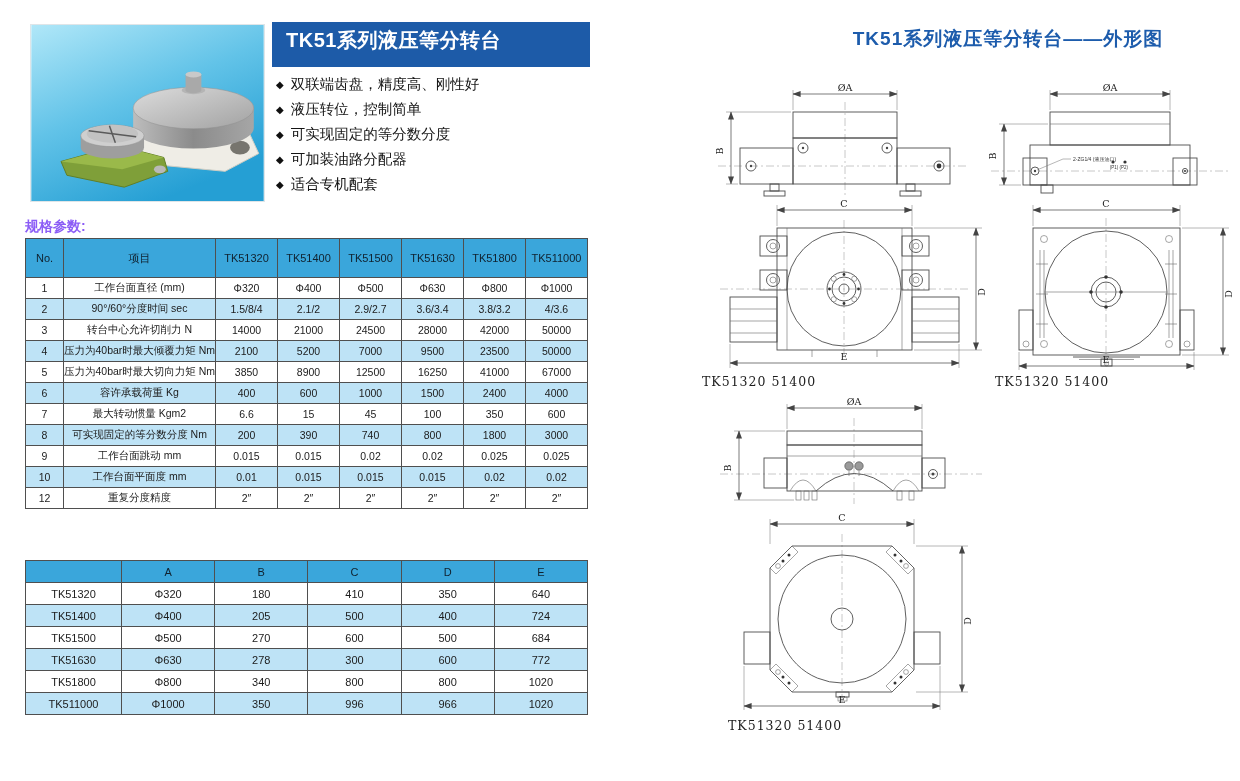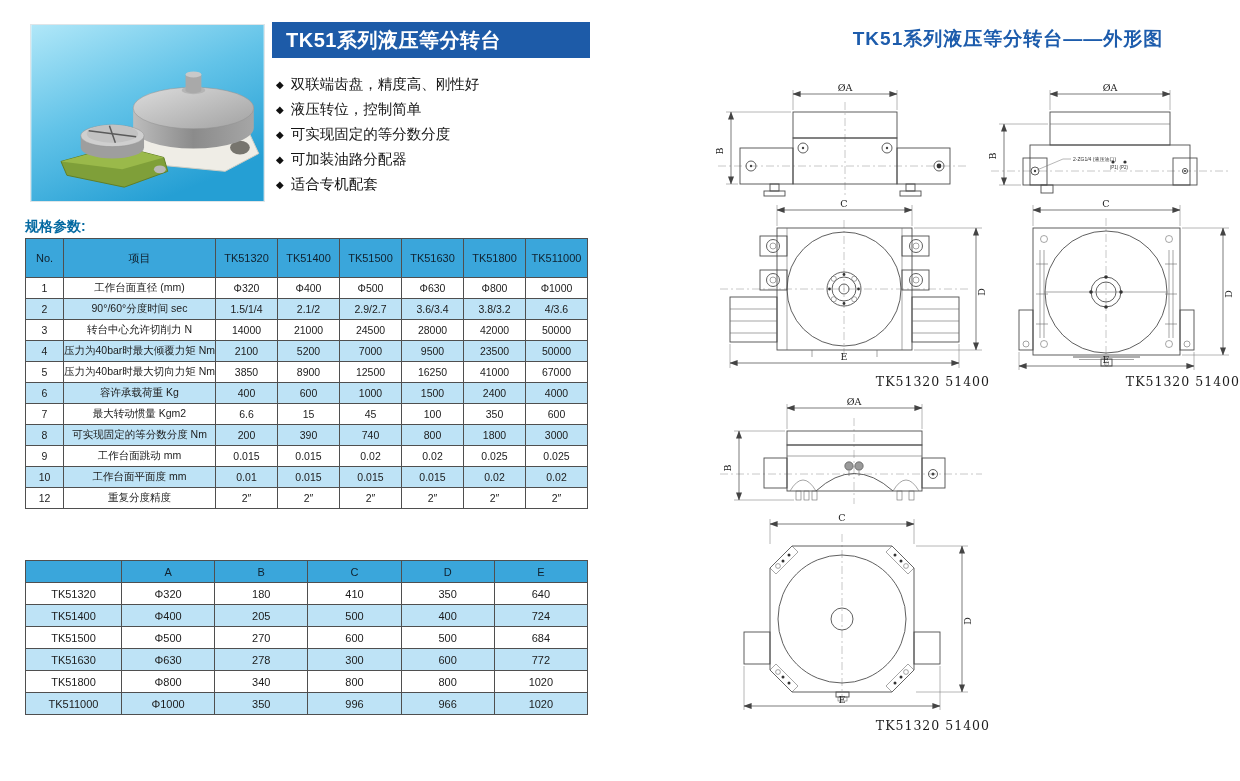--- a/index.html
+++ b/index.html
@@ -3,28 +3,28 @@
 <meta charset="utf-8">
 <style>
 *{margin:0;padding:0;box-sizing:border-box}
 html,body{background:#fff}
 body{width:1240px;height:781px;position:relative;font-family:"Liberation Sans","DejaVu Sans",sans-serif;overflow:hidden}
 .page{position:absolute;left:0;top:0;width:1240px;height:781px;background:#fff}
 
 .photo{position:absolute;left:30px;top:24px;width:235px;height:178px;border:1px solid #dfe5e8}
 .photo svg{display:block}
 
-.title-bar{position:absolute;left:272px;top:22px;width:318px;height:36px;background:#1d5ba8;color:#fff;
+.title-bar{position:absolute;left:272px;top:22px;width:318px;height:45px;background:#1d5ba8;color:#fff;
   font-size:20px;font-weight:bold;line-height:36px;padding-left:14px;letter-spacing:.5px}
 
 .features{position:absolute;left:276px;top:72px;list-style:none}
 .features li{font-size:14.5px;color:#141414;line-height:25px;display:flex;align-items:center}
 .features .blt{font-size:10px;margin-right:7px;color:#101010}
 
-.spec-label{position:absolute;left:25px;top:218px;font-size:14px;font-weight:bold;color:#0369a1}
+.spec-label{position:absolute;left:25px;top:218px;font-size:14px;font-weight:bold;color:#8b5cf6}
 
 .tbl{position:absolute;border-collapse:collapse;table-layout:fixed;background:#fff}
 .tbl th,.tbl td{border:1px solid #4f4f4f;text-align:center;font-weight:normal;color:#1b1b1b;white-space:nowrap;overflow:hidden}
 .tbl thead th{background:#3aa6db;color:#10212e}
 .spec{left:25px;top:238px;width:563px;font-size:10.5px}
 .spec thead th{height:39px;font-size:11px}
 .spec tbody td{height:21px}
 .spec tbody tr:nth-child(even) td{background:#bee3f6}
 .spec th:first-child{width:38px}
 .spec th:nth-child(2){width:152px}
@@ -40,21 +40,21 @@
 .draw .ln{fill:none;stroke:#4d4d4d;stroke-width:.9}
 .draw .ln2{fill:none;stroke:#6a6a6a;stroke-width:.6}
 .draw .cl{stroke:#9a9a9a;stroke-width:.55;stroke-dasharray:8 3 2 3;fill:none}
 .draw .ext{stroke:#7a7a7a;stroke-width:.55}
 .draw .dim{stroke:#444;stroke-width:.7}
 .draw text{fill:#222}
 .draw .dt{font-size:9.5px;font-family:"DejaVu Serif","Liberation Serif",serif}
 .draw .tiny{font-size:5px;fill:#333}
 .draw .tiny2{font-size:4.5px;fill:#333}
 
-.cap{position:absolute;text-align:right;font-family:"DejaVu Serif","Liberation Serif",serif;font-size:12.5px;color:#1c1c1c;letter-spacing:1px}
+.cap{position:absolute;text-align:left;font-family:"DejaVu Serif","Liberation Serif",serif;font-size:12.5px;color:#1c1c1c;letter-spacing:1px}
 </style>
 </head>
 <body>
 
 <div class="page">
 
   <svg width="0" height="0" style="position:absolute" aria-hidden="true">
     <defs>
       <marker id="arr" viewBox="0 0 8 6" markerWidth="8" markerHeight="6" refX="7.6" refY="3" orient="auto-start-reverse" markerUnits="userSpaceOnUse">
           <path d="M0 0L8 3L0 6Z" fill="#444"></path>
@@ -152,21 +152,21 @@
           <td>Φ320</td>
           <td>Φ400</td>
           <td>Φ500</td>
           <td>Φ630</td>
           <td>Φ800</td>
           <td>Φ1000</td>
         </tr>
         <tr>
           <td>2</td>
           <td>90°/60°分度时间 sec</td>
-          <td>1.5/1/4</td>
+          <td>1.5/8/4</td>
           <td>2.1/2</td>
           <td>2.9/2.7</td>
           <td>3.6/3.4</td>
           <td>3.8/3.2</td>
           <td>4/3.6</td>
         </tr>
         <tr>
           <td>3</td>
           <td>转台中心允许切削力 N</td>
           <td>14000</td>

